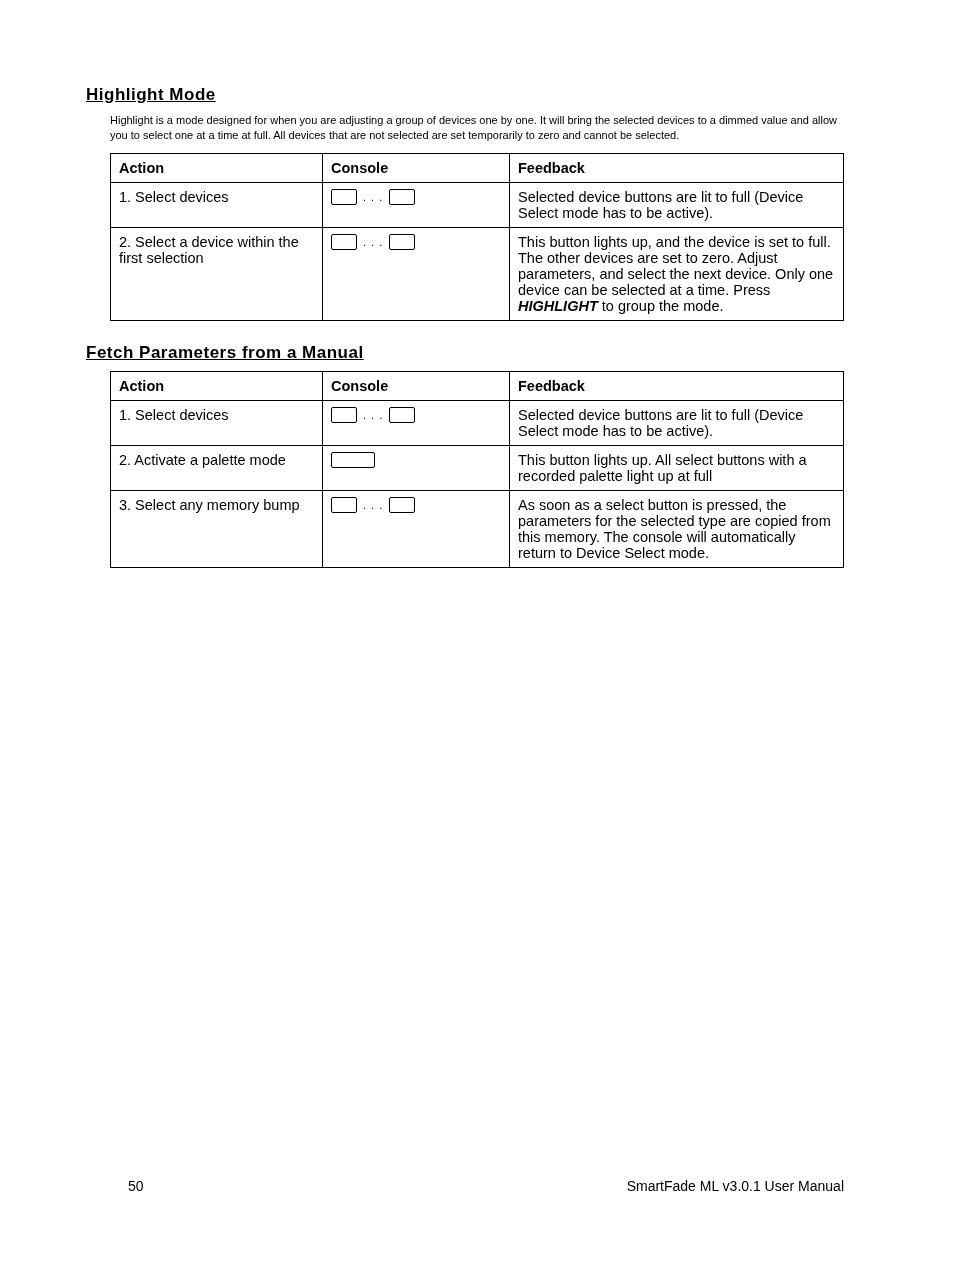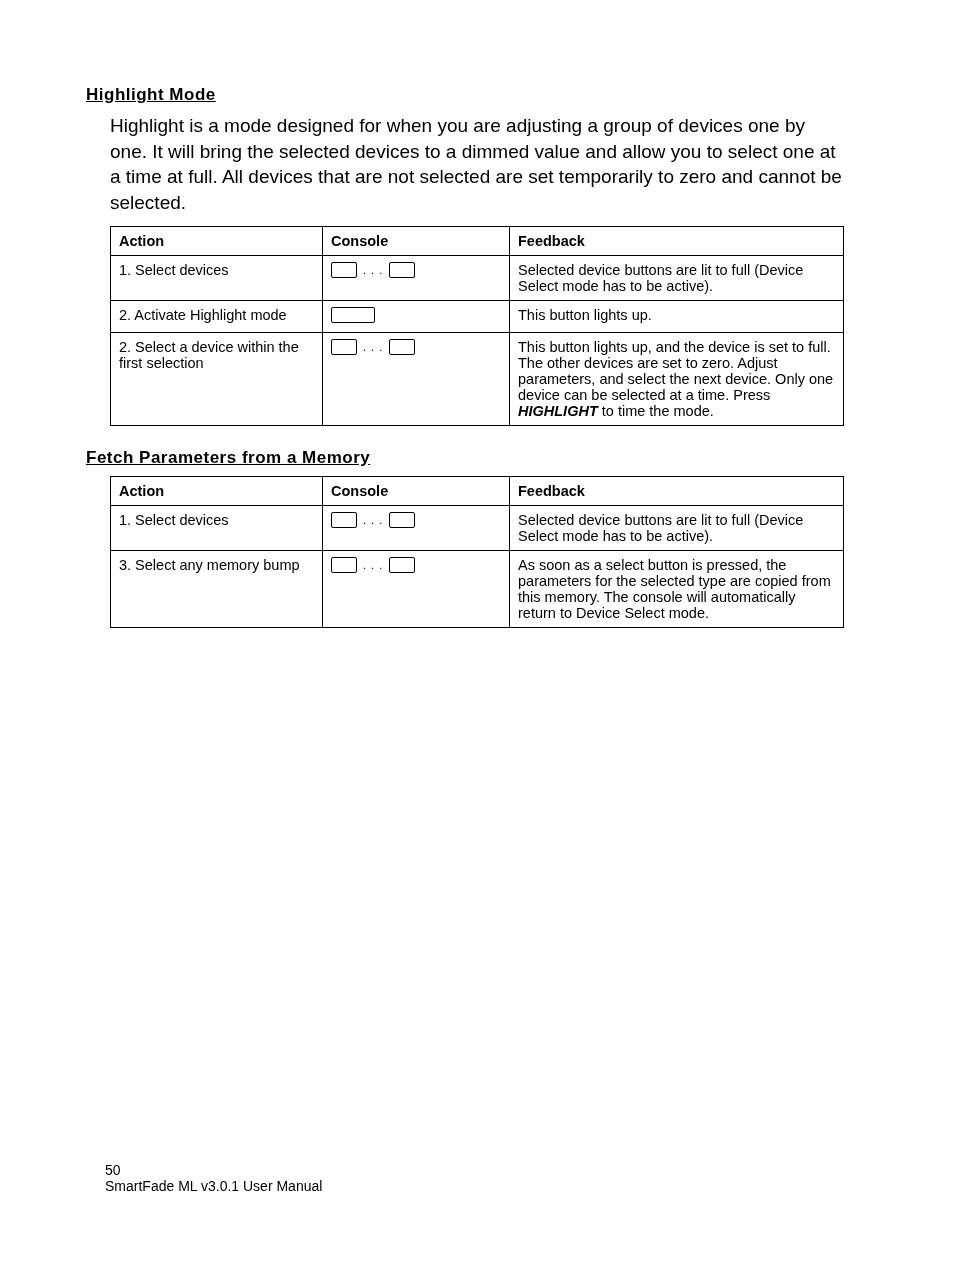--- a/index.html
+++ b/index.html
@@ -19,21 +19,21 @@
   .section-heading {
     font-size: 17px;
     letter-spacing: 0.5px;
     text-decoration: underline;
     margin: 0 0 8px -24px;
   }
   .indent-block {
     margin-left: 0px;
   }
   .body-text {
-    font-size: 19px;
+    font-size: 11px;
     line-height: 1.35;
     margin: 0 0 10px 0;
   }
   table.info-table {
     border-collapse: collapse;
     width: 100%;
     margin-top: 6px;
     margin-bottom: 22px;
     font-size: 14.5px;
   }
@@ -76,26 +76,25 @@
   .dots {
     font-size: 11px;
     letter-spacing: 1px;
     line-height: 16px;
     padding: 0 2px;
   }
   .bold { font-weight: bold; font-style: italic; }
   .footer {
     position: absolute;
     bottom: 78px;
-    left: 105px;
+    left: 128px;
     right: 110px;
     display: flex;
     justify-content: space-between;
     font-size: 14px;
-    flex-direction: column;
   }
 </style>
 </head>
 <body>
 
 <div class="page">
 
   <div class="indent-block">
     <h3 class="section-heading">Highlight Mode</h3>
     <p class="body-text">Highlight is a mode designed for when you are adjusting a group of devices one by one. It will bring the selected devices to a dimmed value and allow you to select one at a time at full. All devices that are not selected are set temporarily to zero and cannot be selected.</p>
@@ -114,63 +113,63 @@
           <td class="console-cell">
             <span class="btn-row">
               <span class="btn-rect"></span>
               <span class="dots">. . .</span>
               <span class="btn-rect"></span>
             </span>
           </td>
           <td>Selected device buttons are lit to full (Device Select mode has to be active).</td>
         </tr>
         <tr>
-          <td>2. Activate Highlight mode</td>
-          <td class="console-cell">
-            <span class="btn-single"></span>
-          </td>
-          <td>This button lights up.</td>
-        </tr>
-        <tr>
           <td>2. Select a device within the first selection</td>
           <td class="console-cell">
             <span class="btn-row">
               <span class="btn-rect"></span>
               <span class="dots">. . .</span>
               <span class="btn-rect"></span>
             </span>
           </td>
           <td>
-            <span>This button lights up, and the device is set to full. The other devices are set to zero. Adjust parameters, and select the next device. Only one device can be selected at a time. Press </span><span class="bold">HIGHLIGHT</span><span> to time the mode.</span>
+            <span>This button lights up, and the device is set to full. The other devices are set to zero. Adjust parameters, and select the next device. Only one device can be selected at a time. Press </span><span class="bold">HIGHLIGHT</span><span> to group the mode.</span>
           </td>
         </tr>
       </tbody>
     </table>
 
-    <h3 class="section-heading">Fetch Parameters from a Memory</h3>
+    <h3 class="section-heading">Fetch Parameters from a Manual</h3>
 
     <table class="info-table">
       <thead>
         <tr>
           <th class="col-action">Action</th>
           <th class="col-console">Console</th>
           <th class="col-feedback">Feedback</th>
         </tr>
       </thead>
       <tbody>
         <tr>
           <td>1. Select devices</td>
           <td class="console-cell">
             <span class="btn-row">
               <span class="btn-rect"></span>
               <span class="dots">. . .</span>
               <span class="btn-rect"></span>
             </span>
           </td>
           <td>Selected device buttons are lit to full (Device Select mode has to be active).</td>
+        </tr>
+        <tr>
+          <td>2. Activate a palette mode</td>
+          <td class="console-cell">
+            <span class="btn-single"></span>
+          </td>
+          <td>This button lights up. All select buttons with a recorded palette light up at full</td>
         </tr>
         <tr>
           <td>3. Select any memory bump</td>
           <td class="console-cell">
             <span class="btn-row">
               <span class="btn-rect"></span>
               <span class="dots">. . .</span>
               <span class="btn-rect"></span>
             </span>
           </td>

